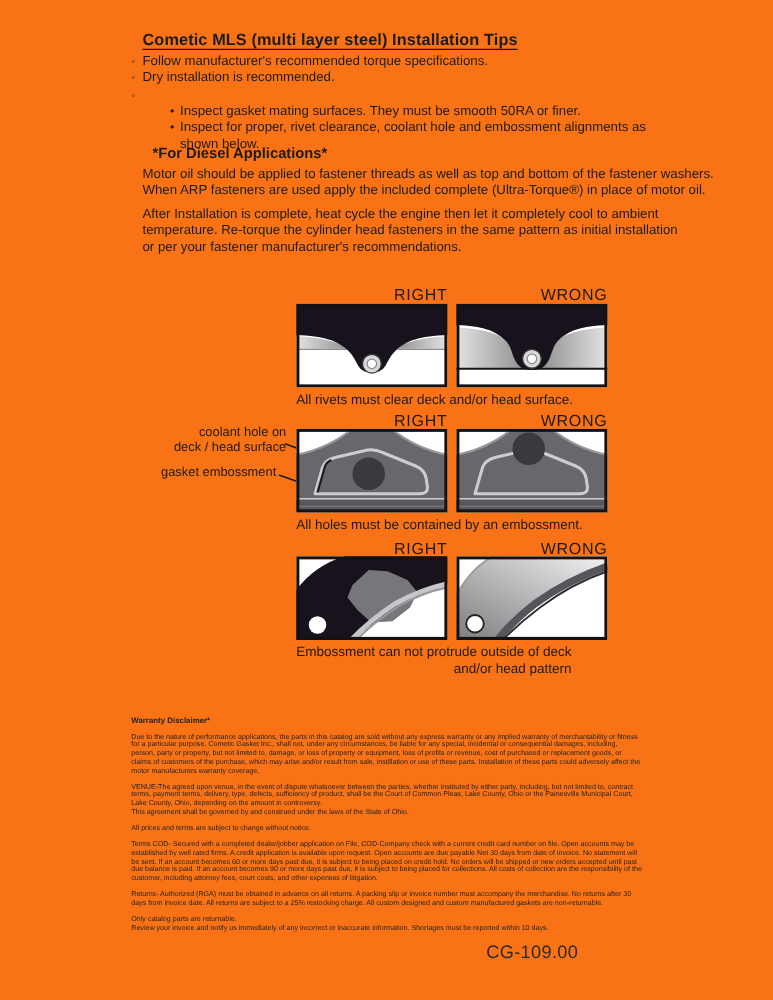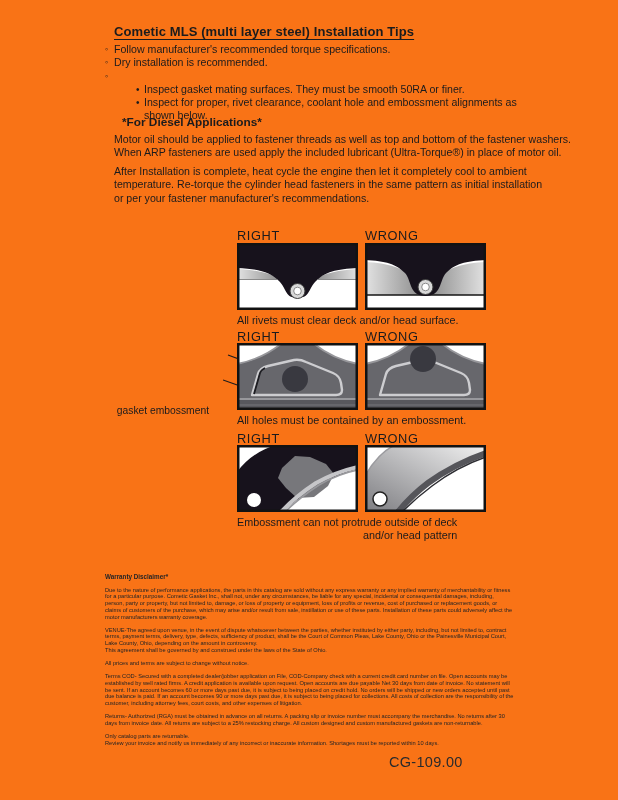--- a/index.html
+++ b/index.html
@@ -17,21 +17,21 @@
   .b-row { display:flex; }
   .b-mark { width:9px; flex:0 0 9px; font-size:9px; line-height:13.3px; }
   .sub { margin-left:31px; }
   .s-mark { width:8px; flex:0 0 8px; font-size:10px; }
   .diesel-h { position:absolute; left:122px; top:115px; margin:0; font-size:11.8px; font-weight:bold;text-align:right; }
   .para { position:absolute; left:114px; margin:0; font-size:10.6px; line-height:13.4px; }
   .para .ln { display:block; white-space:nowrap; }
   .p1 { top:133px; }
   .p2 { top:165px; }
   .p3 { top:206px; }
-  .dg-label { position:absolute; width:121px; text-align:left; font-size:12.8px; letter-spacing:0.6px; color:#1b1b1d; }
+  .dg-label { position:absolute; width:121px; text-align:right; font-size:12.8px; letter-spacing:0.6px; color:#1b1b1d; }
   .fig { position:absolute; width:121px; height:67px; }
   .fig svg { display:block; }
   .caption { position:absolute; left:237px; margin:0; font-size:10.8px; line-height:13px; color:#1b1b1d; }
   .anno { position:absolute; text-align:right; font-size:10.3px; line-height:11.8px; color:#1b1b1d; }
   .anno .ln { display:block; white-space:nowrap; }
   .leader { position:absolute; }
   .warranty { position:absolute; left:105px; top:574px; width:409px; font-size:5.7px; line-height:6.7px; color:#242426; }
   .warranty h3 { margin:0 0 6px 0; font-size:6.3px; font-weight:bold; }
   .warranty p { margin:0 0 6.5px 0; }
   .warranty p.tight { margin-bottom:0; }
@@ -65,21 +65,21 @@
         <span class="s-mark">•</span>
         <span>Inspect for proper, rivet clearance, coolant hole and embossment alignments as shown below.</span>
       </div>
     </div>
   </div>
 
   <h2 class="diesel-h">*For Diesel Applications*</h2>
 
   <p class="para p1">
     <span class="ln">Motor oil should be applied to fastener threads as well as top and bottom of the fastener washers.</span>
-    <span class="ln">When ARP fasteners are used apply the included lubricant (Ultra-Torque®) in place of motor oil.</span>
+    <span class="ln">When ARP fasteners are used apply the included complete (Ultra-Torque®) in place of motor oil.</span>
   </p>
   <p class="para p2">
     <span class="ln">After Installation is complete, heat cycle the engine then let it completely cool to ambient</span>
     <span class="ln">temperature. Re-torque the cylinder head fasteners in the same pattern as initial installation</span>
     <span class="ln">or per your fastener manufacturer's recommendations.</span>
   </p>
 
   <span class="dg-label" style="left:237px; top:228px;">RIGHT</span>
   <span class="dg-label" style="left:365px; top:228px;">WRONG</span>
 
@@ -117,21 +117,25 @@
       <circle cx="60.5" cy="44" r="3.8" fill="#ffffff" stroke="#8a8a8a" stroke-width="1"></circle>
       <rect x="1.25" y="1.25" width="118.5" height="64.5" fill="none" stroke="#121212" stroke-width="2.5"></rect>
     </svg>
   </div>
 
   <p class="caption" style="top:314px;">All rivets must clear deck and/or head surface.</p>
 
   <span class="dg-label" style="left:237px; top:329px;">RIGHT</span>
   <span class="dg-label" style="left:365px; top:329px;">WRONG</span>
 
-  <div class="anno" style="left:80px; top:373px; width:129px;margin-top:32px;">gasket embossment</div>
+  <div class="anno" style="left:100px; top:341px; width:129px;">
+    <span class="ln">coolant hole on</span>
+    <span class="ln">deck / head surface</span>
+  </div>
+  <div class="anno" style="left:92px; top:373px; width:129px;">gasket embossment</div>
 
   <svg class="leader" style="left:223px; top:348px;" width="78" height="52" viewBox="0 0 78 52">
     <path d="M5,7 L70,31" stroke="#1b1b1d" stroke-width="1.1" fill="none"></path>
     <path d="M0,32 L40,46" stroke="#1b1b1d" stroke-width="1.1" fill="none"></path>
   </svg>
 
   <div class="fig" style="left:237px; top:343px;">
     <svg width="121" height="67" viewBox="0 0 121 67">
       <rect width="121" height="67" fill="#ffffff"></rect>
       <path d="M0,67 L0,21 C20,17 34,9 45,0 L76,0 C87,9 101,17 121,21 L121,67 Z" fill="#67676c"></path>

